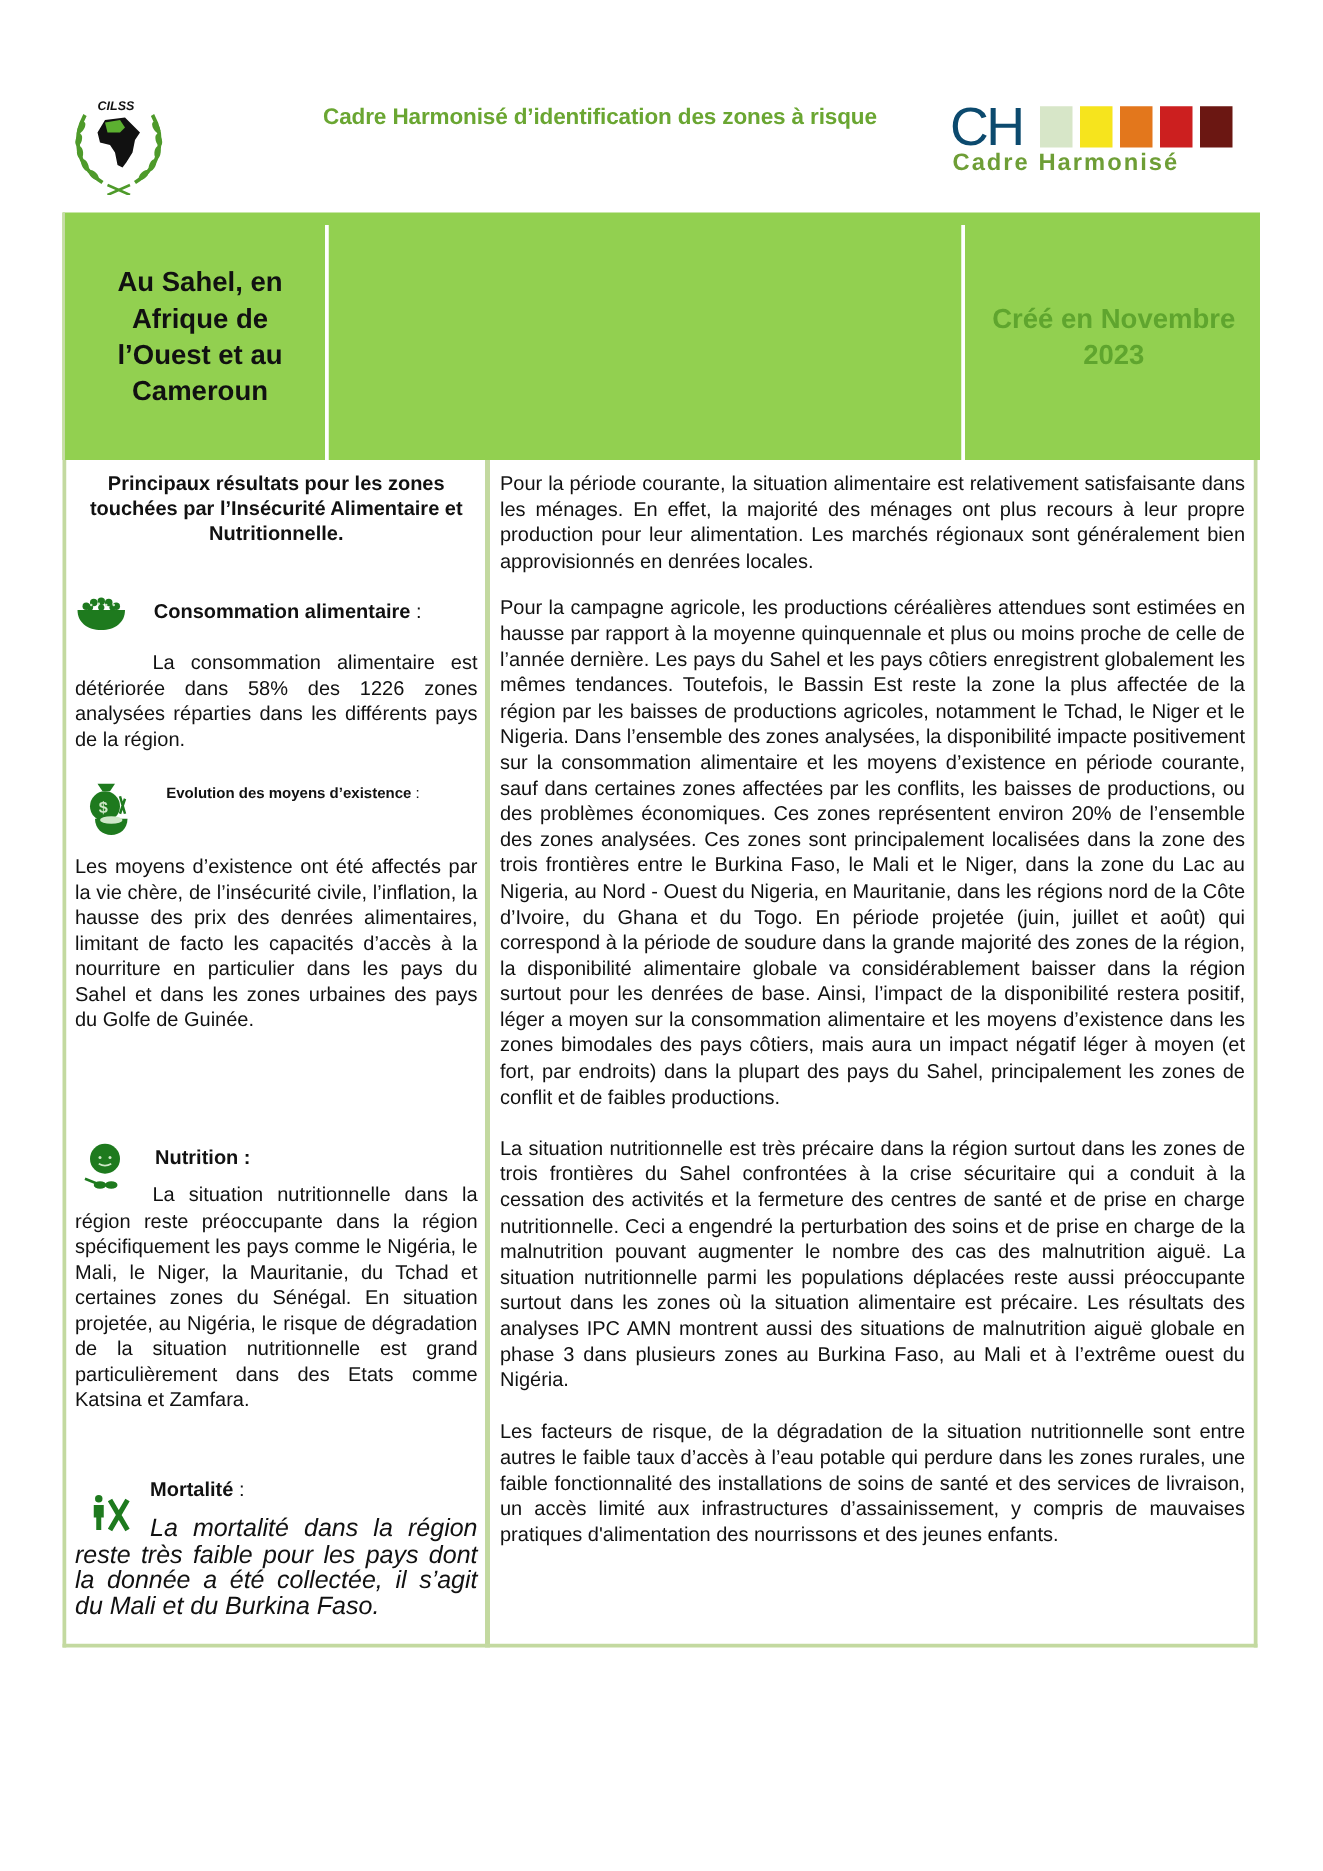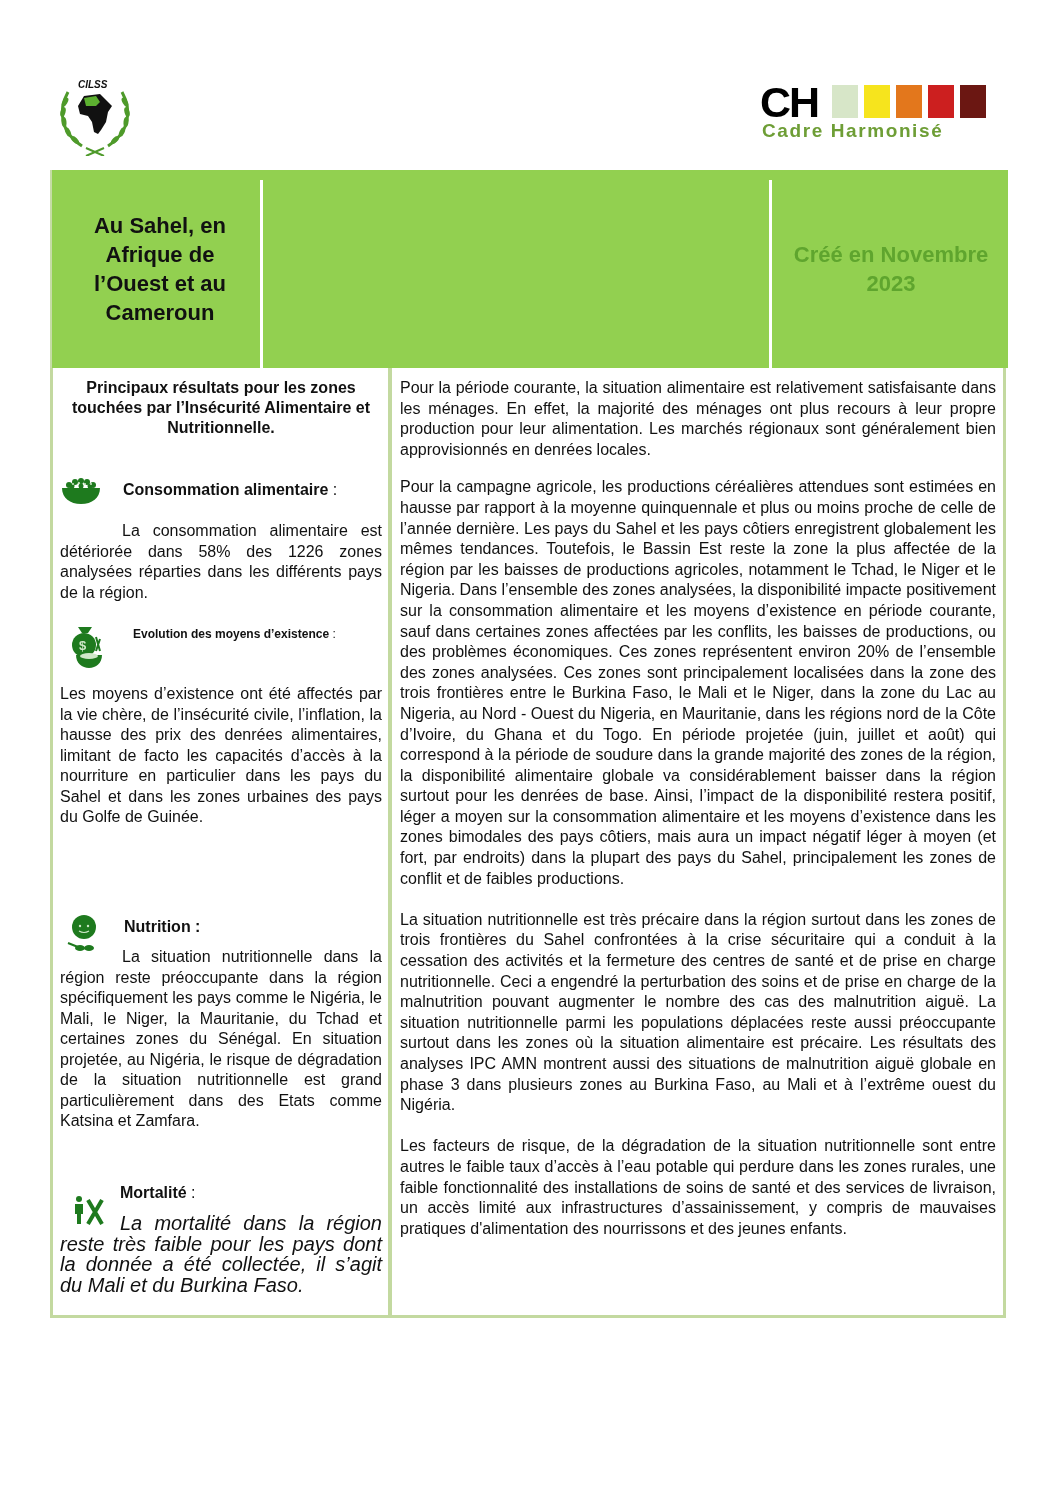--- a/index.html
+++ b/index.html
@@ -4,21 +4,21 @@
   <style>
     html, body { margin: 0; padding: 0; background: #ffffff; }
     body { width: 1058px; height: 1497px; position: relative; overflow: hidden;
            font-family: "Liberation Sans", sans-serif; color: #111; }
 
     
     .logo-cilss { position: absolute; left: 56px; top: 72px; width: 78px; height: 84px; }
     .header-title { position: absolute; left: 150px; top: 82px; width: 660px; text-align: center;
                     color: #6aa632; font-weight: bold; font-size: 18px; line-height: 23px; letter-spacing: -0.1px; }
     .logo-ch { position: absolute; left: 760px; top: 82px; width: 232px; height: 62px; }
-    .ch-letters { position: absolute; left: 0; top: 0; font-size: 43px; font-weight: bold; color: #000000;
+    .ch-letters { position: absolute; left: 0; top: 0; font-size: 43px; font-weight: normal; color: #0c4a6e;
                   line-height: 40px; letter-spacing: -2px; }
     .ch-box { position: absolute; top: 3px; width: 26px; height: 33px; }
     .ch-sub { position: absolute; left: 2px; top: 38px; font-size: 19px; font-weight: bold; color: #6e9e36;
               letter-spacing: 1.6px; white-space: nowrap; }
 
     
     .banner { position: absolute; left: 50px; top: 170px; width: 956px; height: 198px; background: #92d050;
               border-left: 2px solid #c6dca6; }
     .banner-divider { position: absolute; top: 10px; width: 3px; height: 188px; background: #ffffff; }
     .banner-cell { position: absolute; top: 0; height: 198px; display: flex; align-items: center; justify-content: center;
@@ -66,20 +66,21 @@
     </g>
     <path d="M30 76 L48 84 M48 76 L30 84" stroke="#4e9a2a" stroke-width="2"></path>
 
     <path d="M28 24 L44 22 L52 30 L56 34 L52 40 L50 50 L45 58 L42 62 L38 60 L36 50 L32 44 L24 42 L22 34 Z" fill="#111"></path>
     <path d="M28 26 L40 24 L44 30 L40 34 L30 34 Z" fill="#5cb030"></path>
     <text x="22" y="16" font-size="10" font-weight="bold" fill="#111" font-family="Liberation Sans, sans-serif" font-style="italic">CILSS</text>
   </svg>
 </div>
 
 <div class="header-title">
+  <div>Cadre Harmonisé d’identification des zones à risque</div>
 </div>
 
 <div class="logo-ch">
   <div class="ch-letters">CH</div>
   <div class="ch-box" style="left:72px;background:#d7e6c8"></div>
   <div class="ch-box" style="left:104px;background:#f6e41d"></div>
   <div class="ch-box" style="left:136px;background:#e3771c"></div>
   <div class="ch-box" style="left:168px;background:#cc1f1f"></div>
   <div class="ch-box" style="left:200px;background:#6b1712"></div>
   <div class="ch-sub">Cadre Harmonisé</div>

